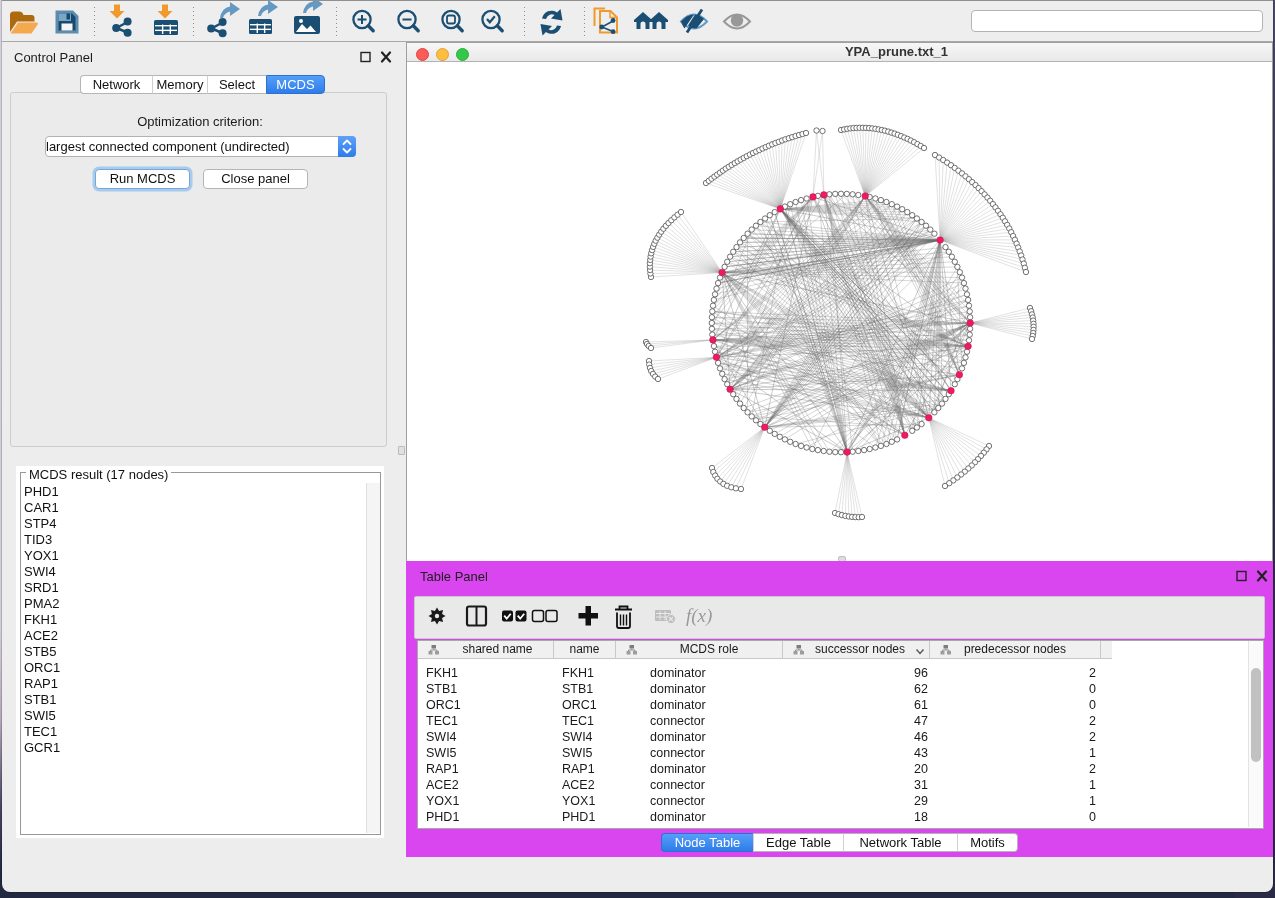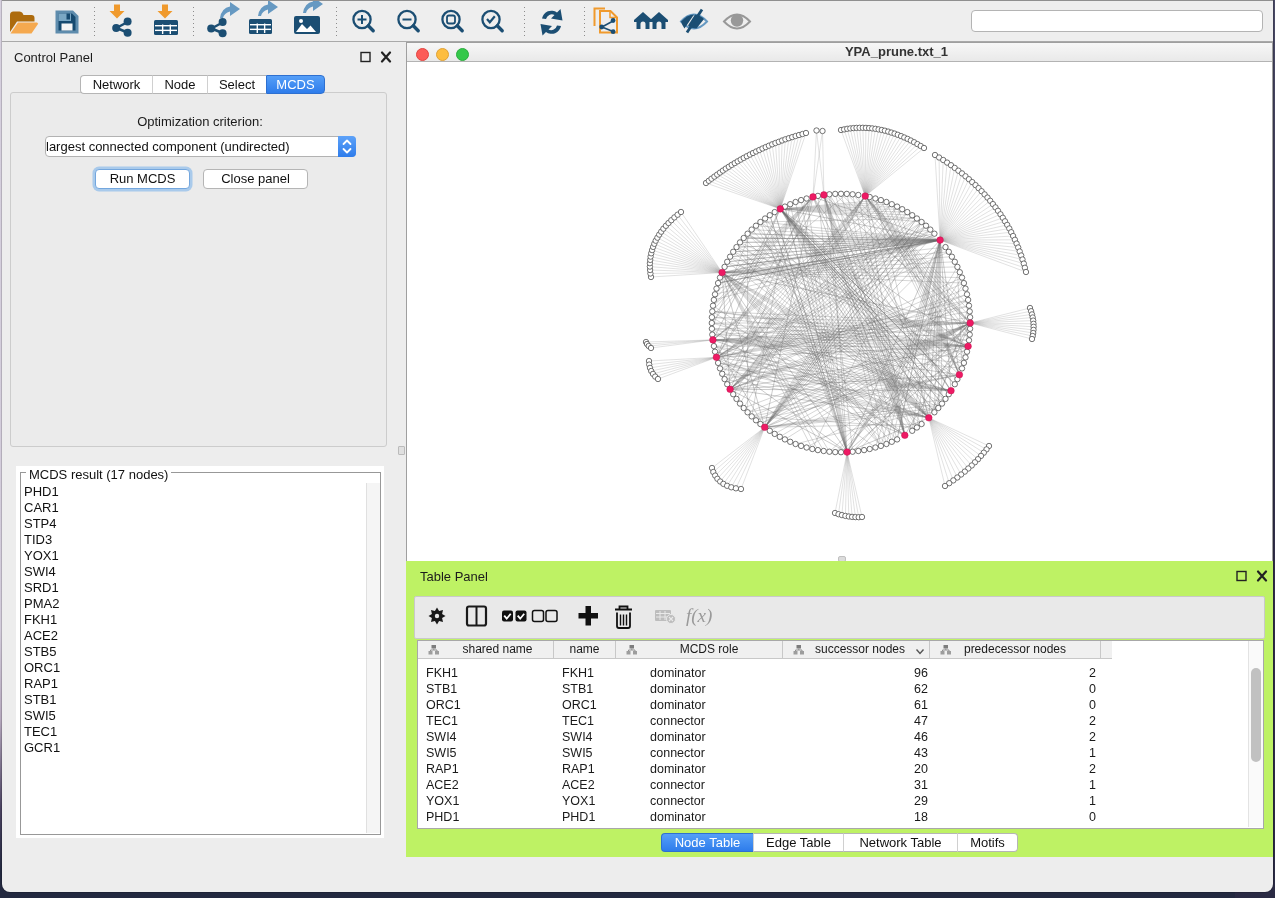--- a/index.html
+++ b/index.html
@@ -52,21 +52,21 @@
   background:#e0e0e0; border:1px solid #bbb; border-radius:1px; }
 #netframe { position:absolute; left:404px; top:42px; width:867px; height:519px;
   border:1px solid #9f9f9f; background:#ffffff; }
 #nettitle { position:absolute; left:0; top:0; width:100%; height:19px;
   background:linear-gradient(#f7f7f7,#e9e9e9); border-bottom:1px solid #b3b3b3;
   font-size:13px; font-weight:bold; color:#333; text-align:center; line-height:18px; }
 .tl { position:absolute; top:4.5px; width:13px; height:13px; border-radius:50%; }
 #netcanvas { position:absolute; left:0; top:20px; width:865px; height:498px; background:#ffffff; }
 #hgrip { position:absolute; left:431px; top:513px; width:8px; height:6px;
   background:#dcdcdc; border:1px solid #c0c0c0; border-radius:2px; }
-#tablepanel { position:absolute; left:404px; top:561px; width:867px; height:296px; background:#bef264; }
+#tablepanel { position:absolute; left:404px; top:561px; width:867px; height:296px; background:#d946ef; }
 #ttoolbar { position:absolute; left:8px; top:35px; width:851px; height:43px;
   background:#e9e9e9; border:1px solid #c9c9c9; border-radius:2px; }
 #tableview { position:absolute; left:11px; top:79px; width:847px; height:189px;
   background:#ffffff; border:1px solid #a8a8a8; }
 #thead { position:absolute; left:0; top:0; width:694px; height:18px; background:#f0f0f0;
   border-bottom:1px solid #c8c8c8; font-size:12px; color:#1a1a1a; }
 .hcell { position:absolute; top:0; height:18px; line-height:17px; text-align:center;
   border-right:1px solid #c8c8c8; }
 .trow { position:absolute; font-size:12.5px; color:#1a1a1a; height:16px; line-height:16px; }
 .num { position:absolute; text-align:right; }
@@ -206,21 +206,21 @@
 </div>
 <div id="ctrlpanel">
 <div class="paneltitle abs" style="left:12px;top:8px">Control Panel</div>
 <svg class="icon" style="left:358px;top:9px" width="40" height="12" viewBox="0 0 40 12">
         <rect x="1" y="1.5" width="9" height="9" fill="none" stroke="#222" stroke-width="1.4"></rect>
         <path d="M22,1.5 L30,10.5 M30,1.5 L22,10.5" stroke="#222" stroke-width="2.2" stroke-linecap="round"></path>
       </svg>
 <div id="tabpanel"></div>
 <div id="tabrow">
 <div class="tab first" style="width:72px">Network</div>
-        <div class="tab mid" style="width:55px">Node</div>
+        <div class="tab mid" style="width:55px">Memory</div>
 <div class="tab mid" style="width:59px">Select</div>
         <div class="tab mid last sel" style="width:59px">MCDS</div>
 </div>
 <div id="optlabel">Optimization criterion:</div>
 <div id="dropdown">largest connected component (undirected)<div id="ddbtn">
 <svg width="18" height="21" viewBox="0 0 18 21">
             <path d="M5.5,8 L9,4.5 L12.5,8 M5.5,13 L9,16.5 L12.5,13" stroke="#fff" stroke-width="1.8" fill="none" stroke-linecap="round" stroke-linejoin="round"></path>
           </svg>
 </div></div>
 <div class="btn" id="runbtn">Run MCDS</div>

